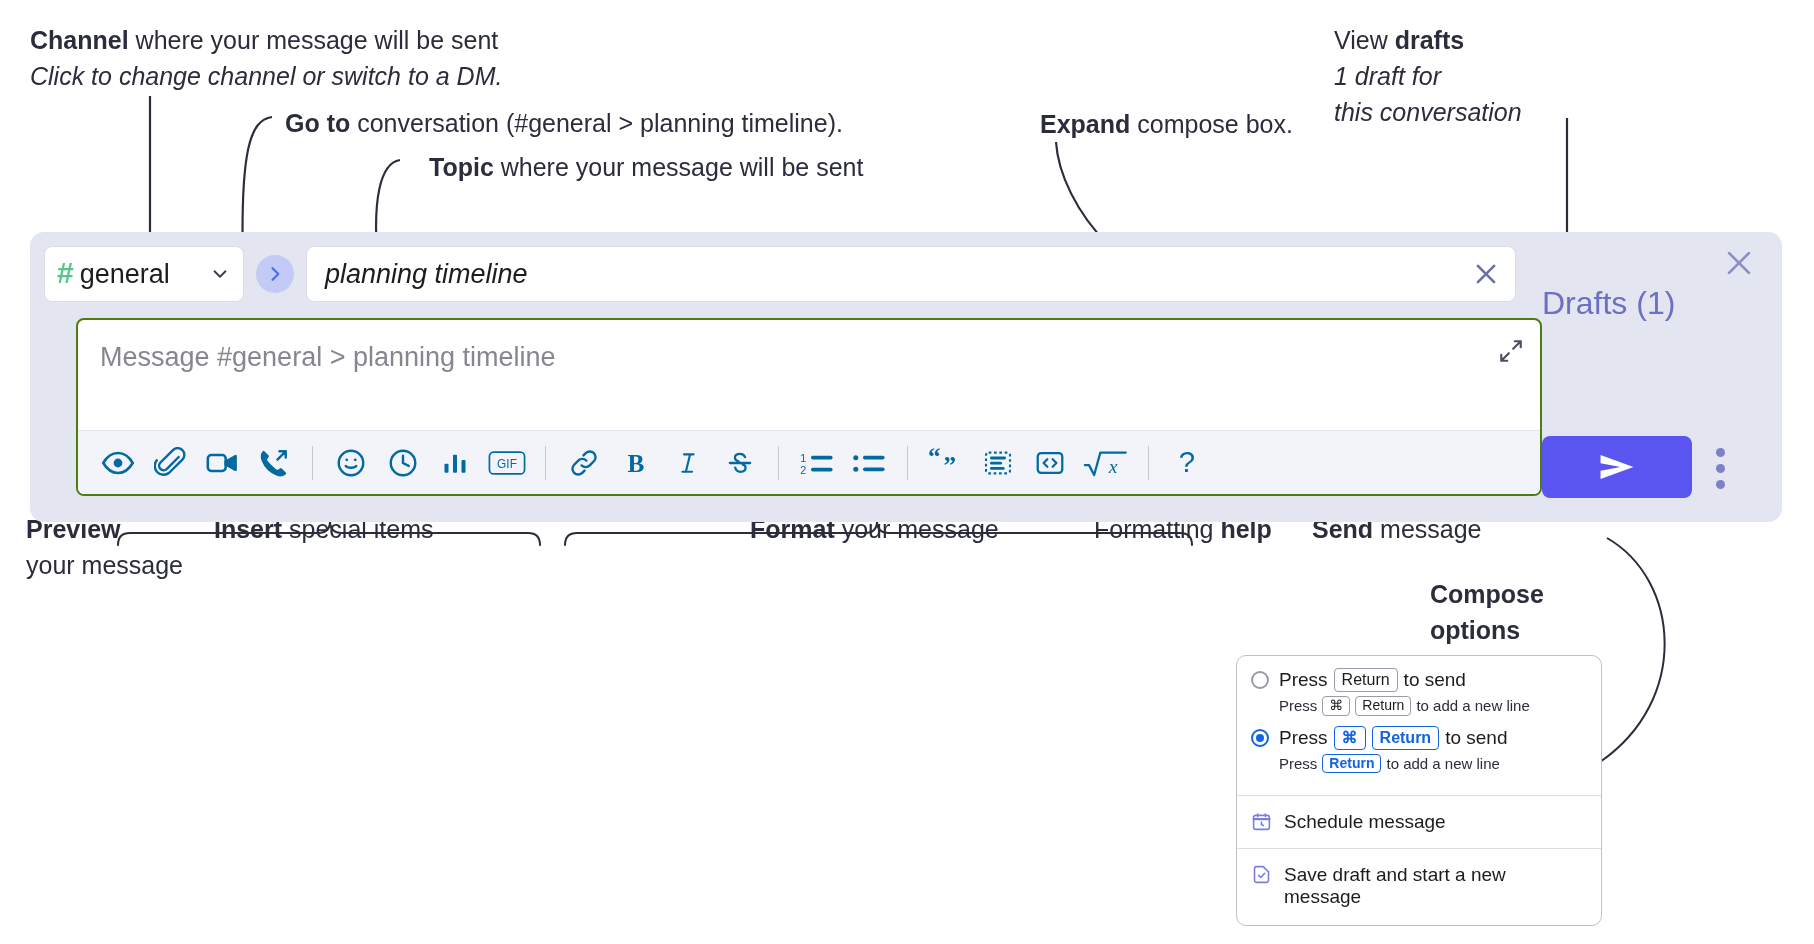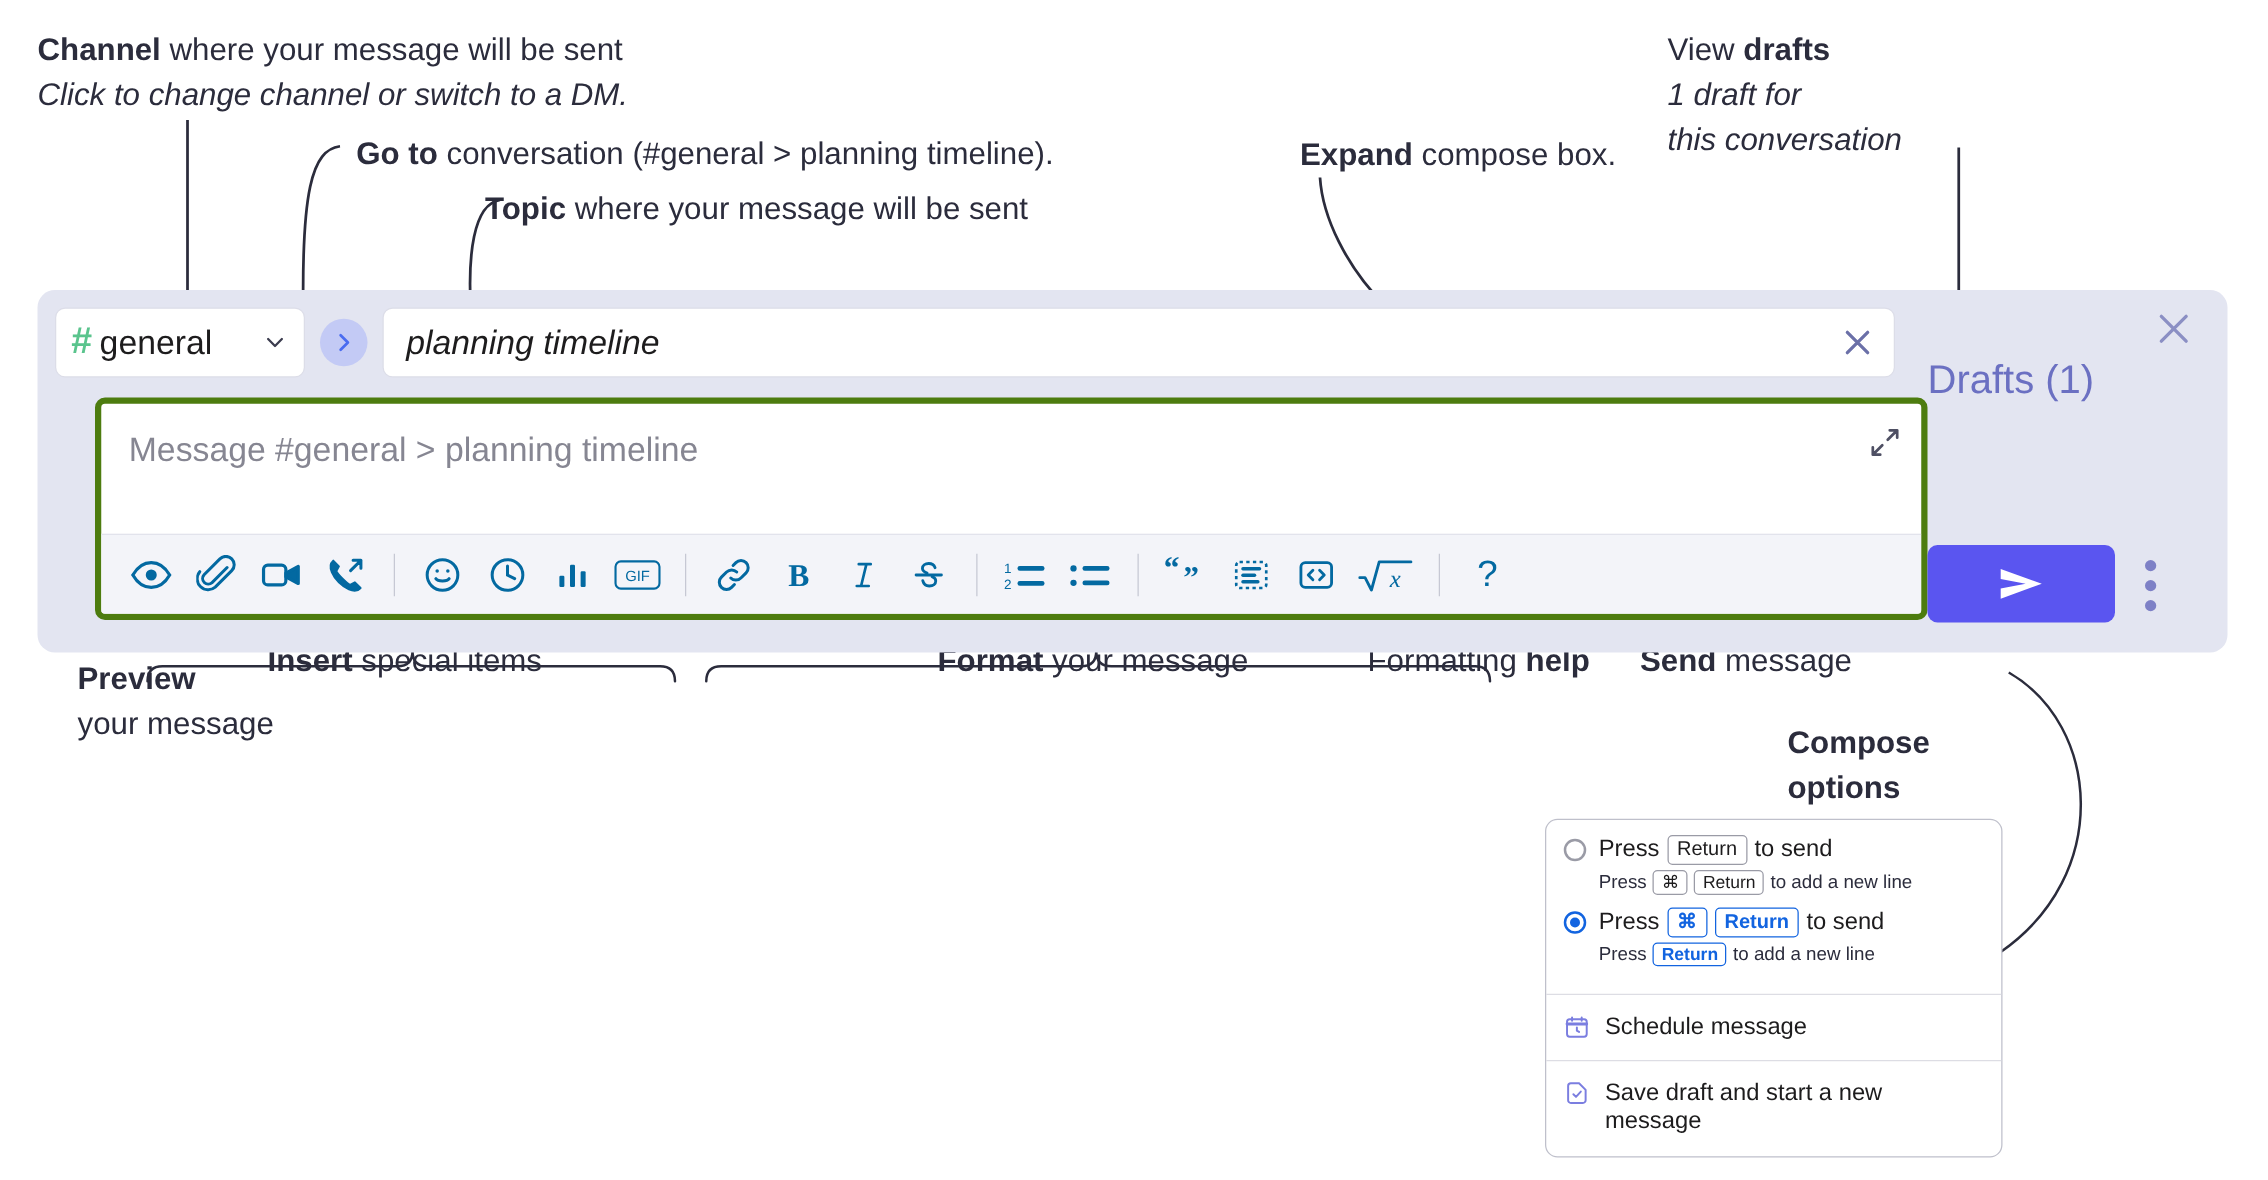--- a/index.html
+++ b/index.html
@@ -87,21 +87,21 @@
   #topic-value { font-size: 27px; color: #1d1c1d; }
   #topic-clear { margin-left: auto; color: #6b70a8; }
   #topic-clear svg { width: 30px; height: 30px; display: block; }
 
   
   #message-box {
     position: absolute;
     left: 46px; top: 86px;
     width: 1466px; height: 178px;
     background: #fff;
-    border: 5px solid #4d7c0f;
+    border: 2px solid #4d7c0f;
     border-radius: 8px;
     overflow: hidden;
   }
   #message-placeholder {
     position: absolute; left: 22px; top: 22px;
     font-size: 27px; color: #868692;
   }
   #expand-btn {
     position: absolute; right: 16px; top: 18px;
     color: #4e4f63;
@@ -210,35 +210,35 @@
 
   <div class="anno" style="left:30px; top:22px;">
     <div><b>Channel</b><span> where your message will be sent</span></div>
     <div><i>Click to change channel or switch to a DM.</i></div>
   </div>
 
   <div class="anno" style="left:285px; top:105px;">
     <b>Go to</b><span> conversation (#general &gt; planning timeline).</span>
   </div>
 
-  <div class="anno" style="left:388px; top:149px;">
+  <div class="anno" style="left:429px; top:149px;">
     <b>Topic</b><span> where your message will be sent</span>
   </div>
 
   <div class="anno" style="left:1040px; top:106px;">
     <b>Expand</b><span> compose box.</span>
   </div>
 
   <div class="anno" style="left:1334px; top:22px;">
     <div><span>View </span><b>drafts</b></div>
     <div><i>1 draft for</i></div>
     <div><i>this conversation</i></div>
   </div>
 
-  <div class="anno" style="left:26px; top:525px;margin-left:36px;">
+  <div class="anno" style="left:26px; top:511px;">
     <div><b>Preview</b></div>
     <div><span>your message</span></div>
   </div>
 
   <div class="anno" style="left:214px; top:511px;">
     <b>Insert</b><span> special items</span>
   </div>
 
   <div class="anno" style="left:750px; top:511px;">
     <b>Format</b><span> your message</span>

